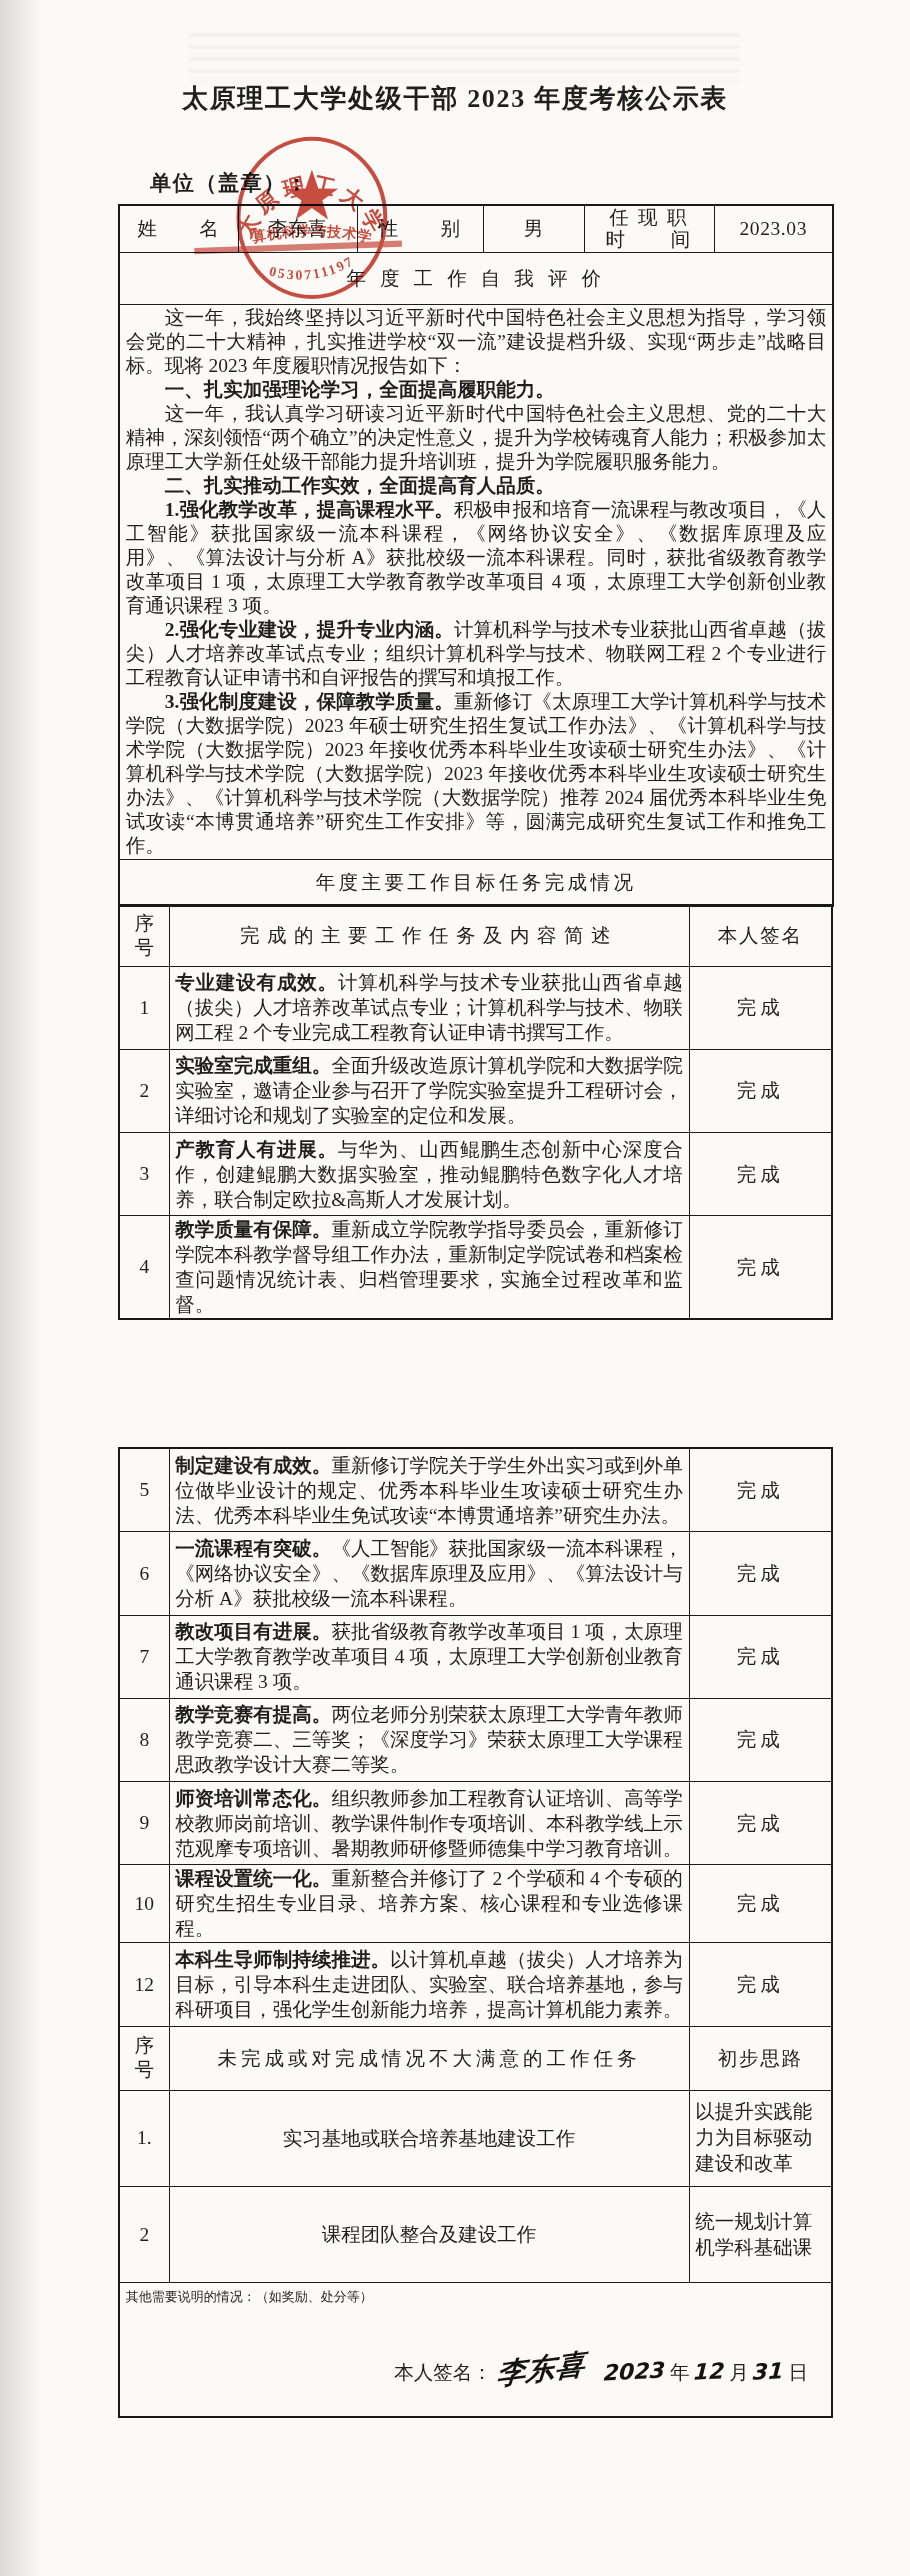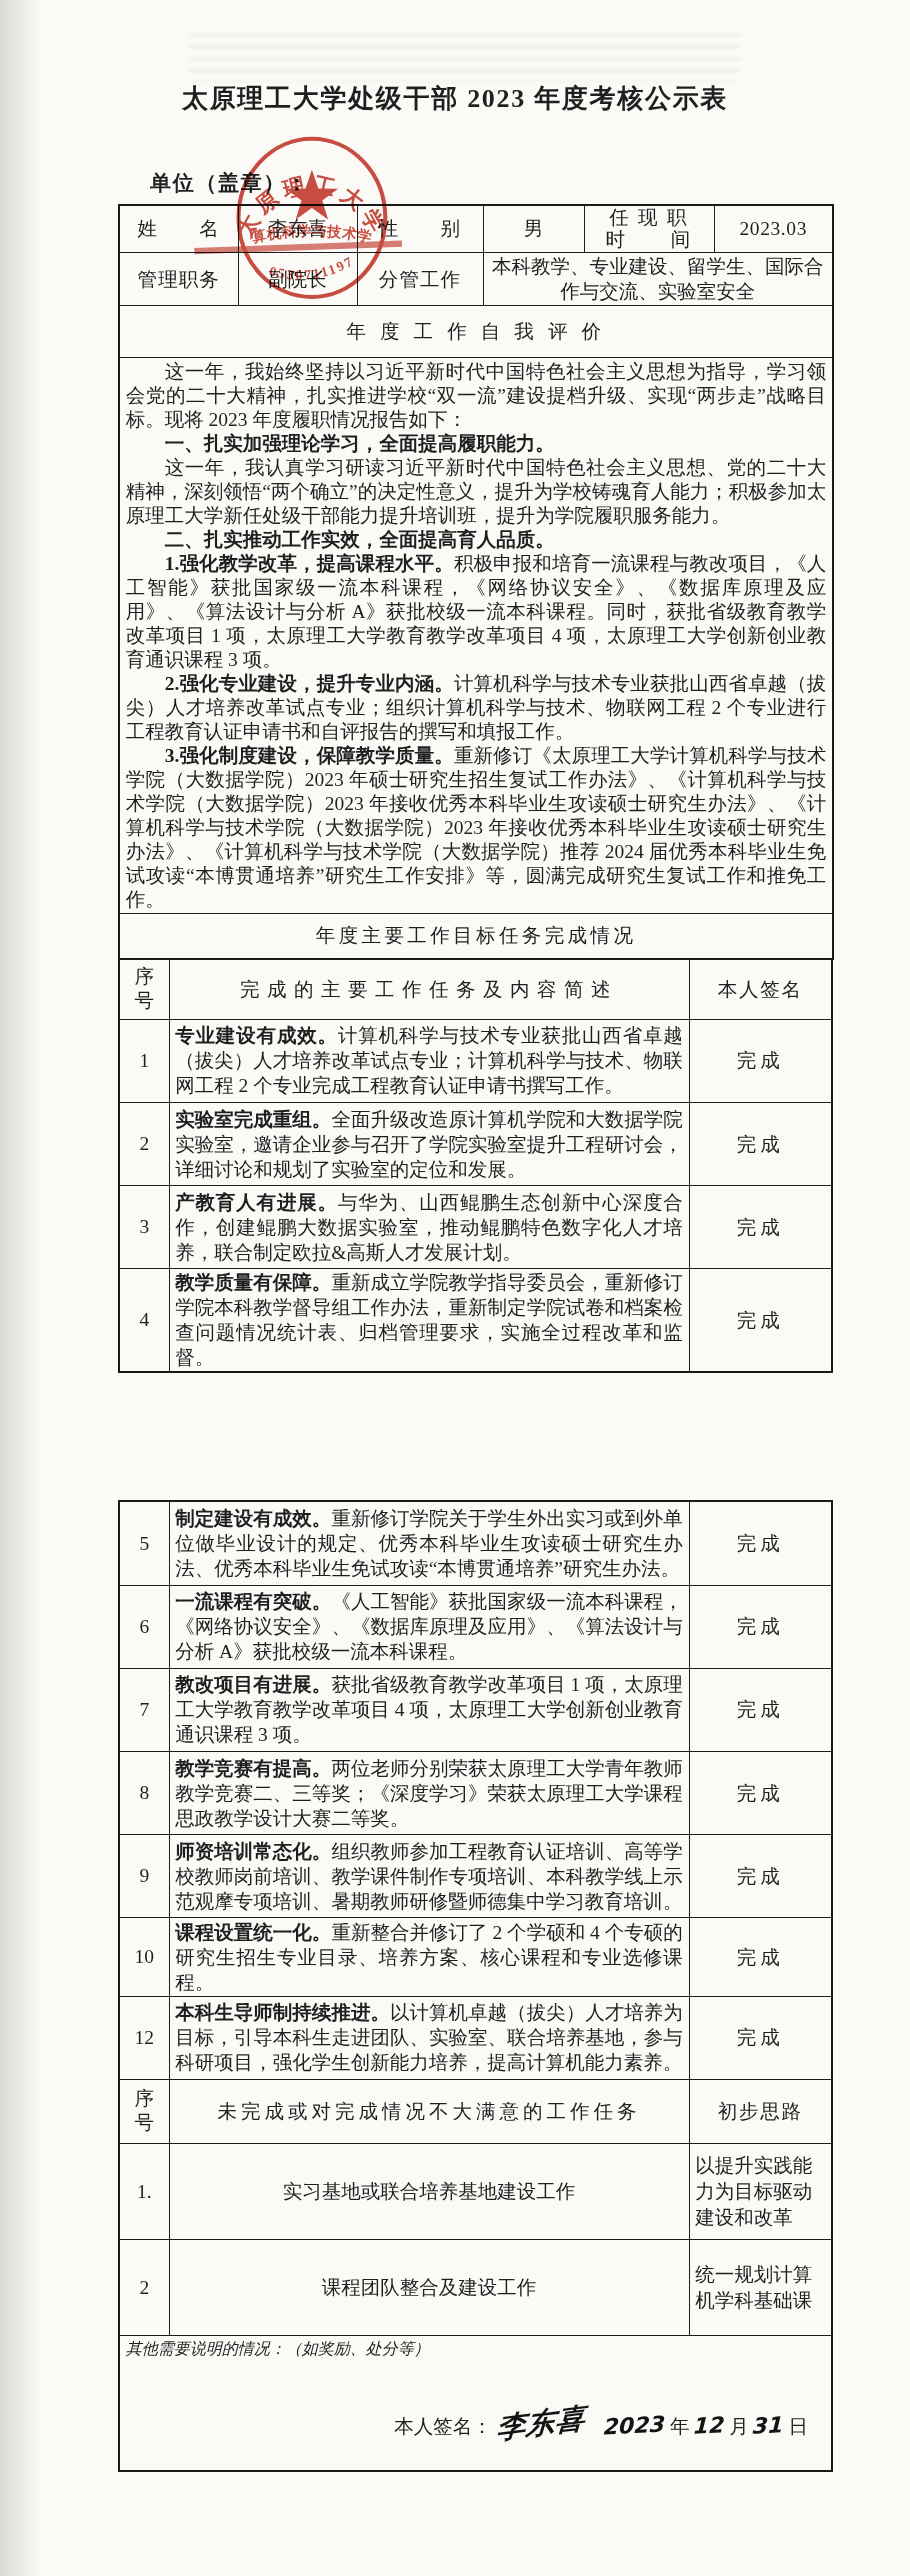--- a/index.html
+++ b/index.html
@@ -62,21 +62,21 @@
   .status-cell { font-size:20.7px; letter-spacing:4px; }
   tr.t3 td { height:80px; }
   tr.t2 td { height:60px; }
   .tbl-c { margin-top:127px; }
   .head2-row td { height:61px; font-size:20px; }
   .unf-task-head { letter-spacing:4px; }
   .unf-no-cell { font-size:19.5px; }
   .unf-task-cell { text-align:center; vertical-align:middle; font-size:19.5px; height:93px; }
   .idea-cell { font-size:19px; line-height:26px; padding:4.6px 6.9px; vertical-align:middle; text-align:left; }
   .other-cell { height:131px; vertical-align:top; padding:11.5px 9.2px; position:relative; }
-  .other-label { font-size:16px;font-style:italic; }
+  .other-label { font-size:13px; }
   .sign-line { position:absolute; right:23px; bottom:26px; font-size:19.5px; white-space:nowrap; }
   .hand {
     display:inline-block;
     font-family:"DejaVu Sans","Liberation Sans",sans-serif;
     font-style:italic; font-weight:600;
     transform:skewX(-6deg) rotate(-3deg);
     color:#131313;
   }
   .hand-name { font-size:29px; margin:0 15px 0 5.7px; transform:skewX(-10deg) rotate(-7deg); }
   .hand-num { font-size:22px; margin:0 4.6px; }
@@ -132,26 +132,20 @@
       <td class="c lbl">姓　　名</td>
       <td class="c">李东喜</td>
       <td class="c lbl">性　　别</td>
       <td class="c">男</td>
       <td class="c tenure-lines">
         <div>任 现 职</div>
         <div>时　　间</div>
       </td>
       <td class="c num-val">2023.03</td>
     </tr>
-    <tr class="r-info2">
-      <td class="c lbl">管理职务</td>
-      <td class="c">副院长</td>
-      <td class="c lbl">分管工作</td>
-      <td class="charge-cell" colspan="3">本科教学、专业建设、留学生、国际合作与交流、实验室安全</td>
-    </tr>
     <tr>
       <td class="selfeval-header-cell" colspan="6">年 度 工 作 自 我 评 价</td>
     </tr>
     <tr>
       <td class="selfeval-cell" colspan="6">
         <p><span class="lead"></span><span>这一年，我始终坚持以习近平新时代中国特色社会主义思想为指导，学习领会党的二十大精神，扎实推进学校“双一流”建设提档升级、实现“两步走”战略目标。现将 2023 年度履职情况报告如下：</span></p>
         <p><span class="lead">一、扎实加强理论学习，全面提高履职能力。</span><span></span></p>
         <p><span class="lead"></span><span>这一年，我认真学习研读习近平新时代中国特色社会主义思想、党的二十大精神，深刻领悟“两个确立”的决定性意义，提升为学校铸魂育人能力；积极参加太原理工大学新任处级干部能力提升培训班，提升为学院履职服务能力。</span></p>
         <p><span class="lead">二、扎实推动工作实效，全面提高育人品质。</span><span></span></p>
         <p><span class="lead">1.强化教学改革，提高课程水平。</span><span>积极申报和培育一流课程与教改项目，《人工智能》获批国家级一流本科课程，《网络协议安全》、《数据库原理及应用》、《算法设计与分析 A》获批校级一流本科课程。同时，获批省级教育教学改革项目 1 项，太原理工大学教育教学改革项目 4 项，太原理工大学创新创业教育通识课程 3 项。</span></p>

